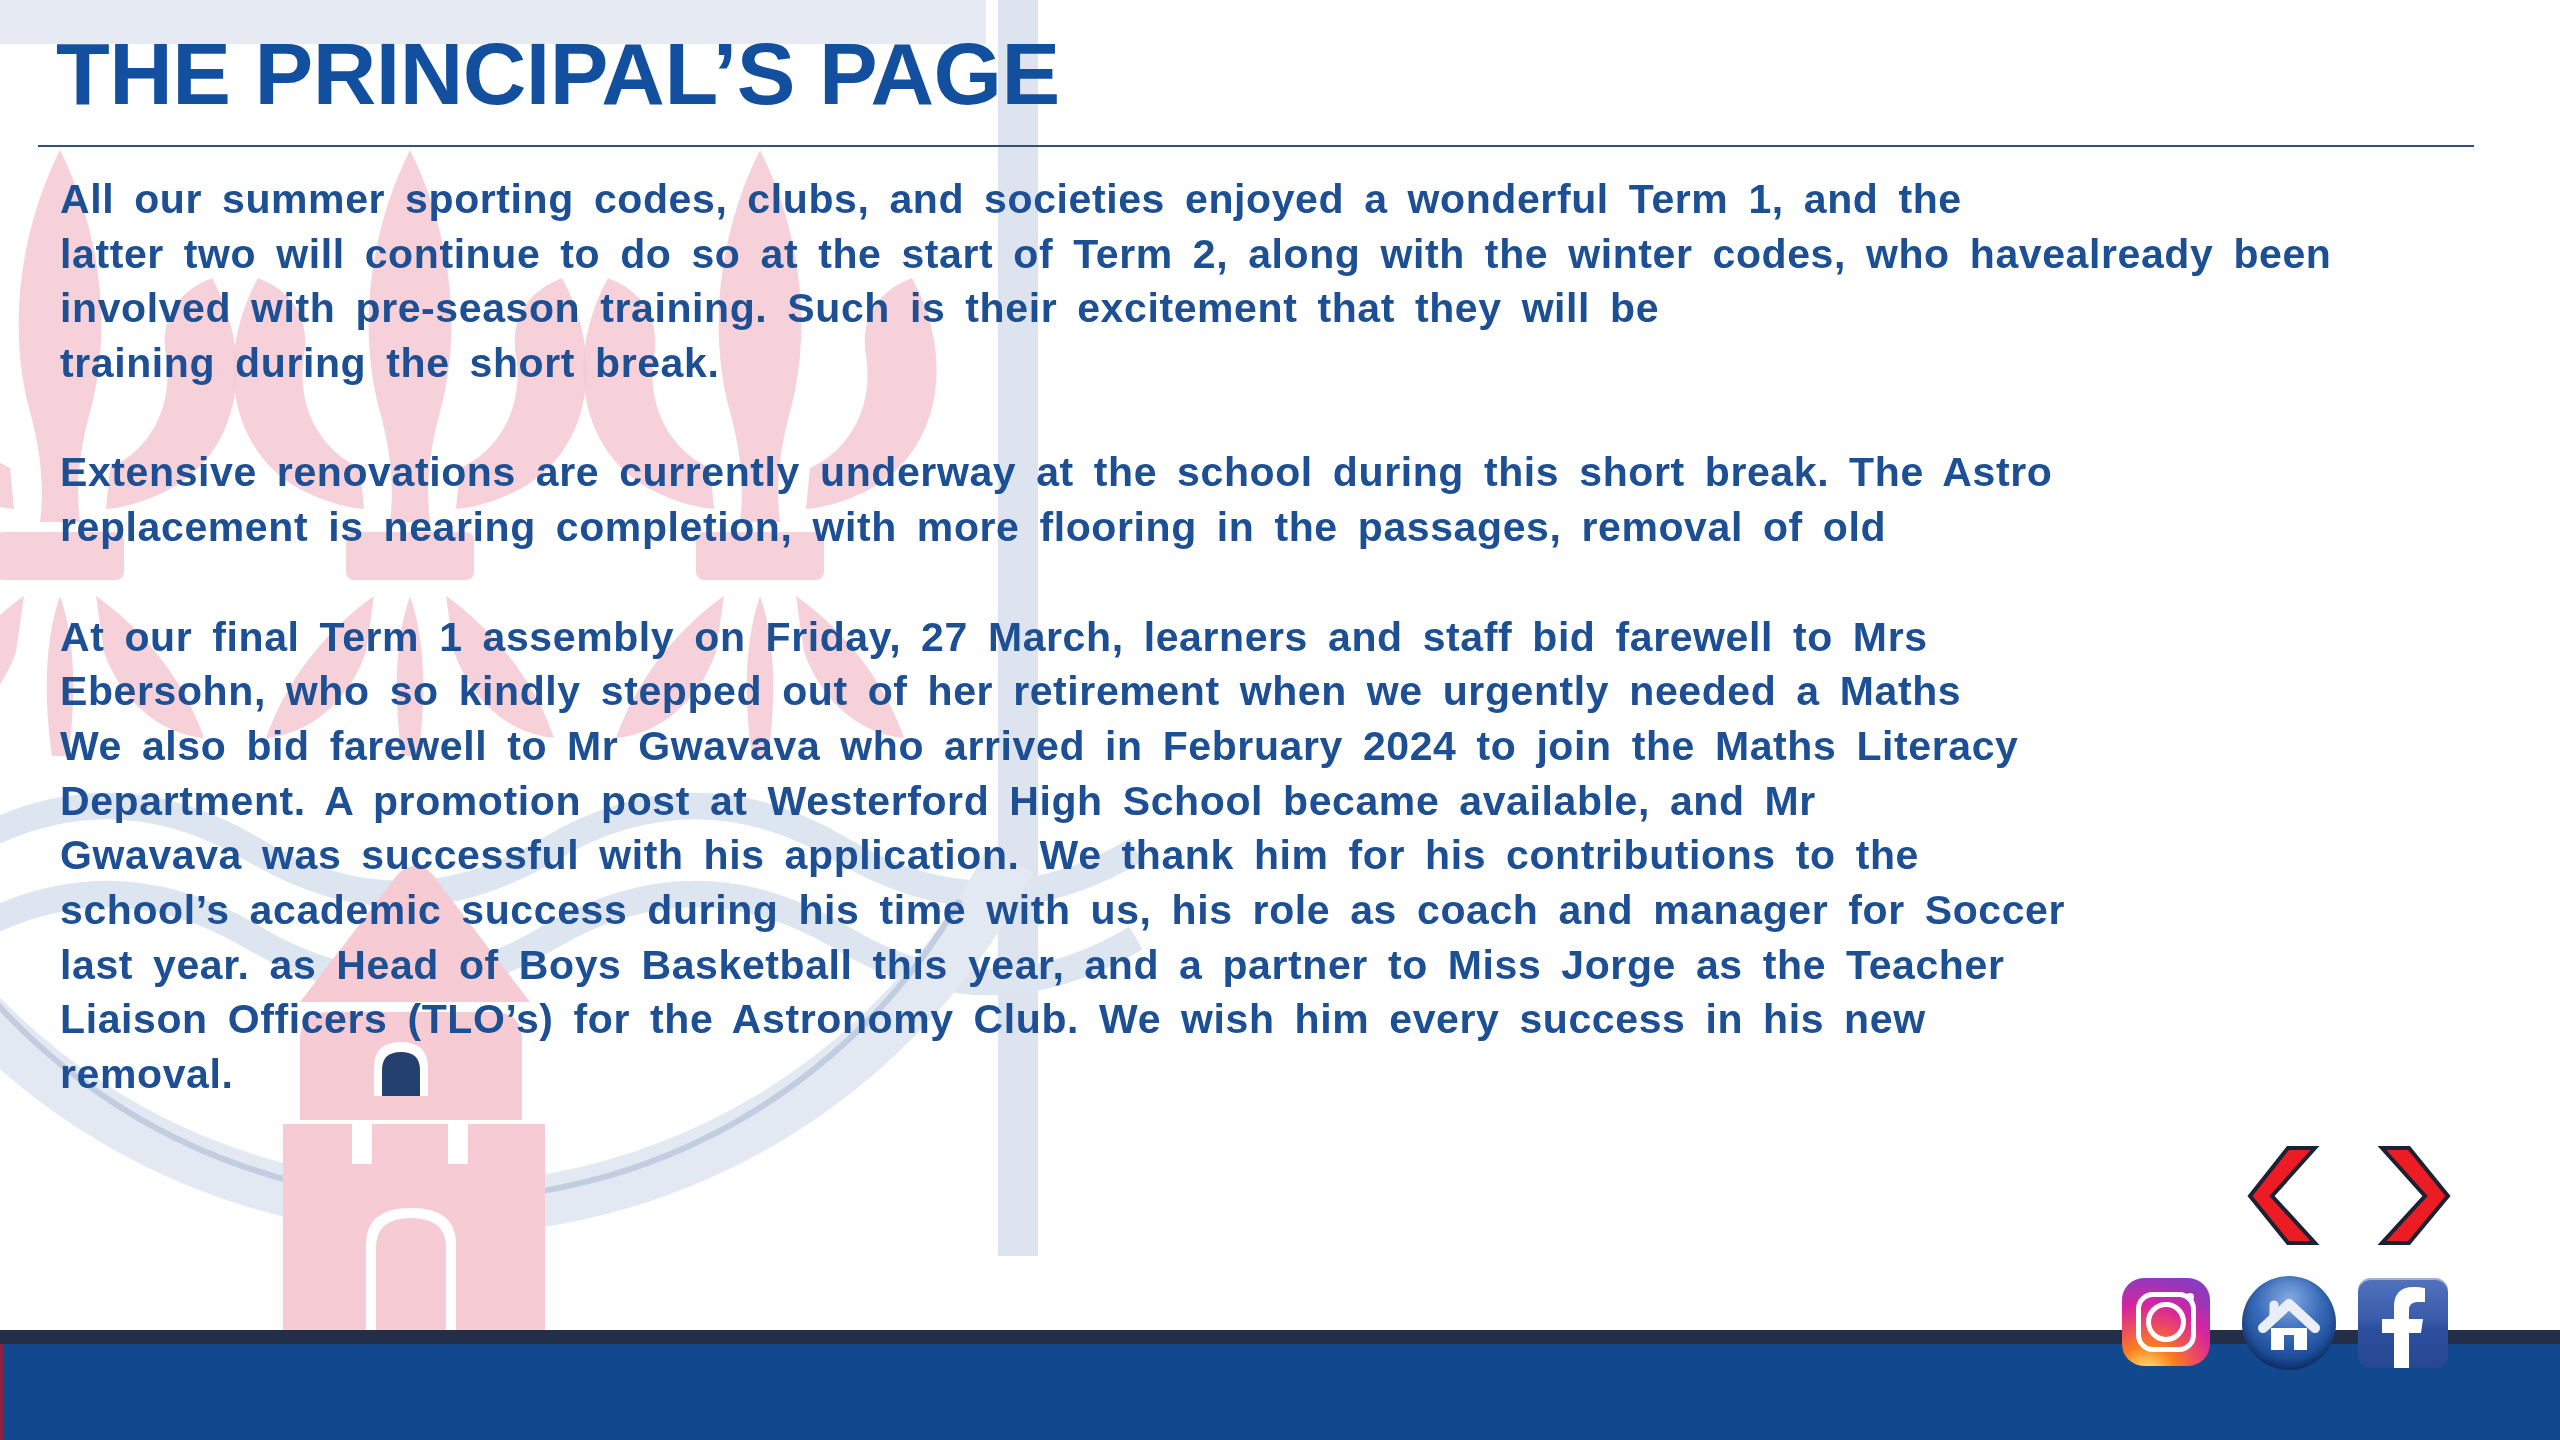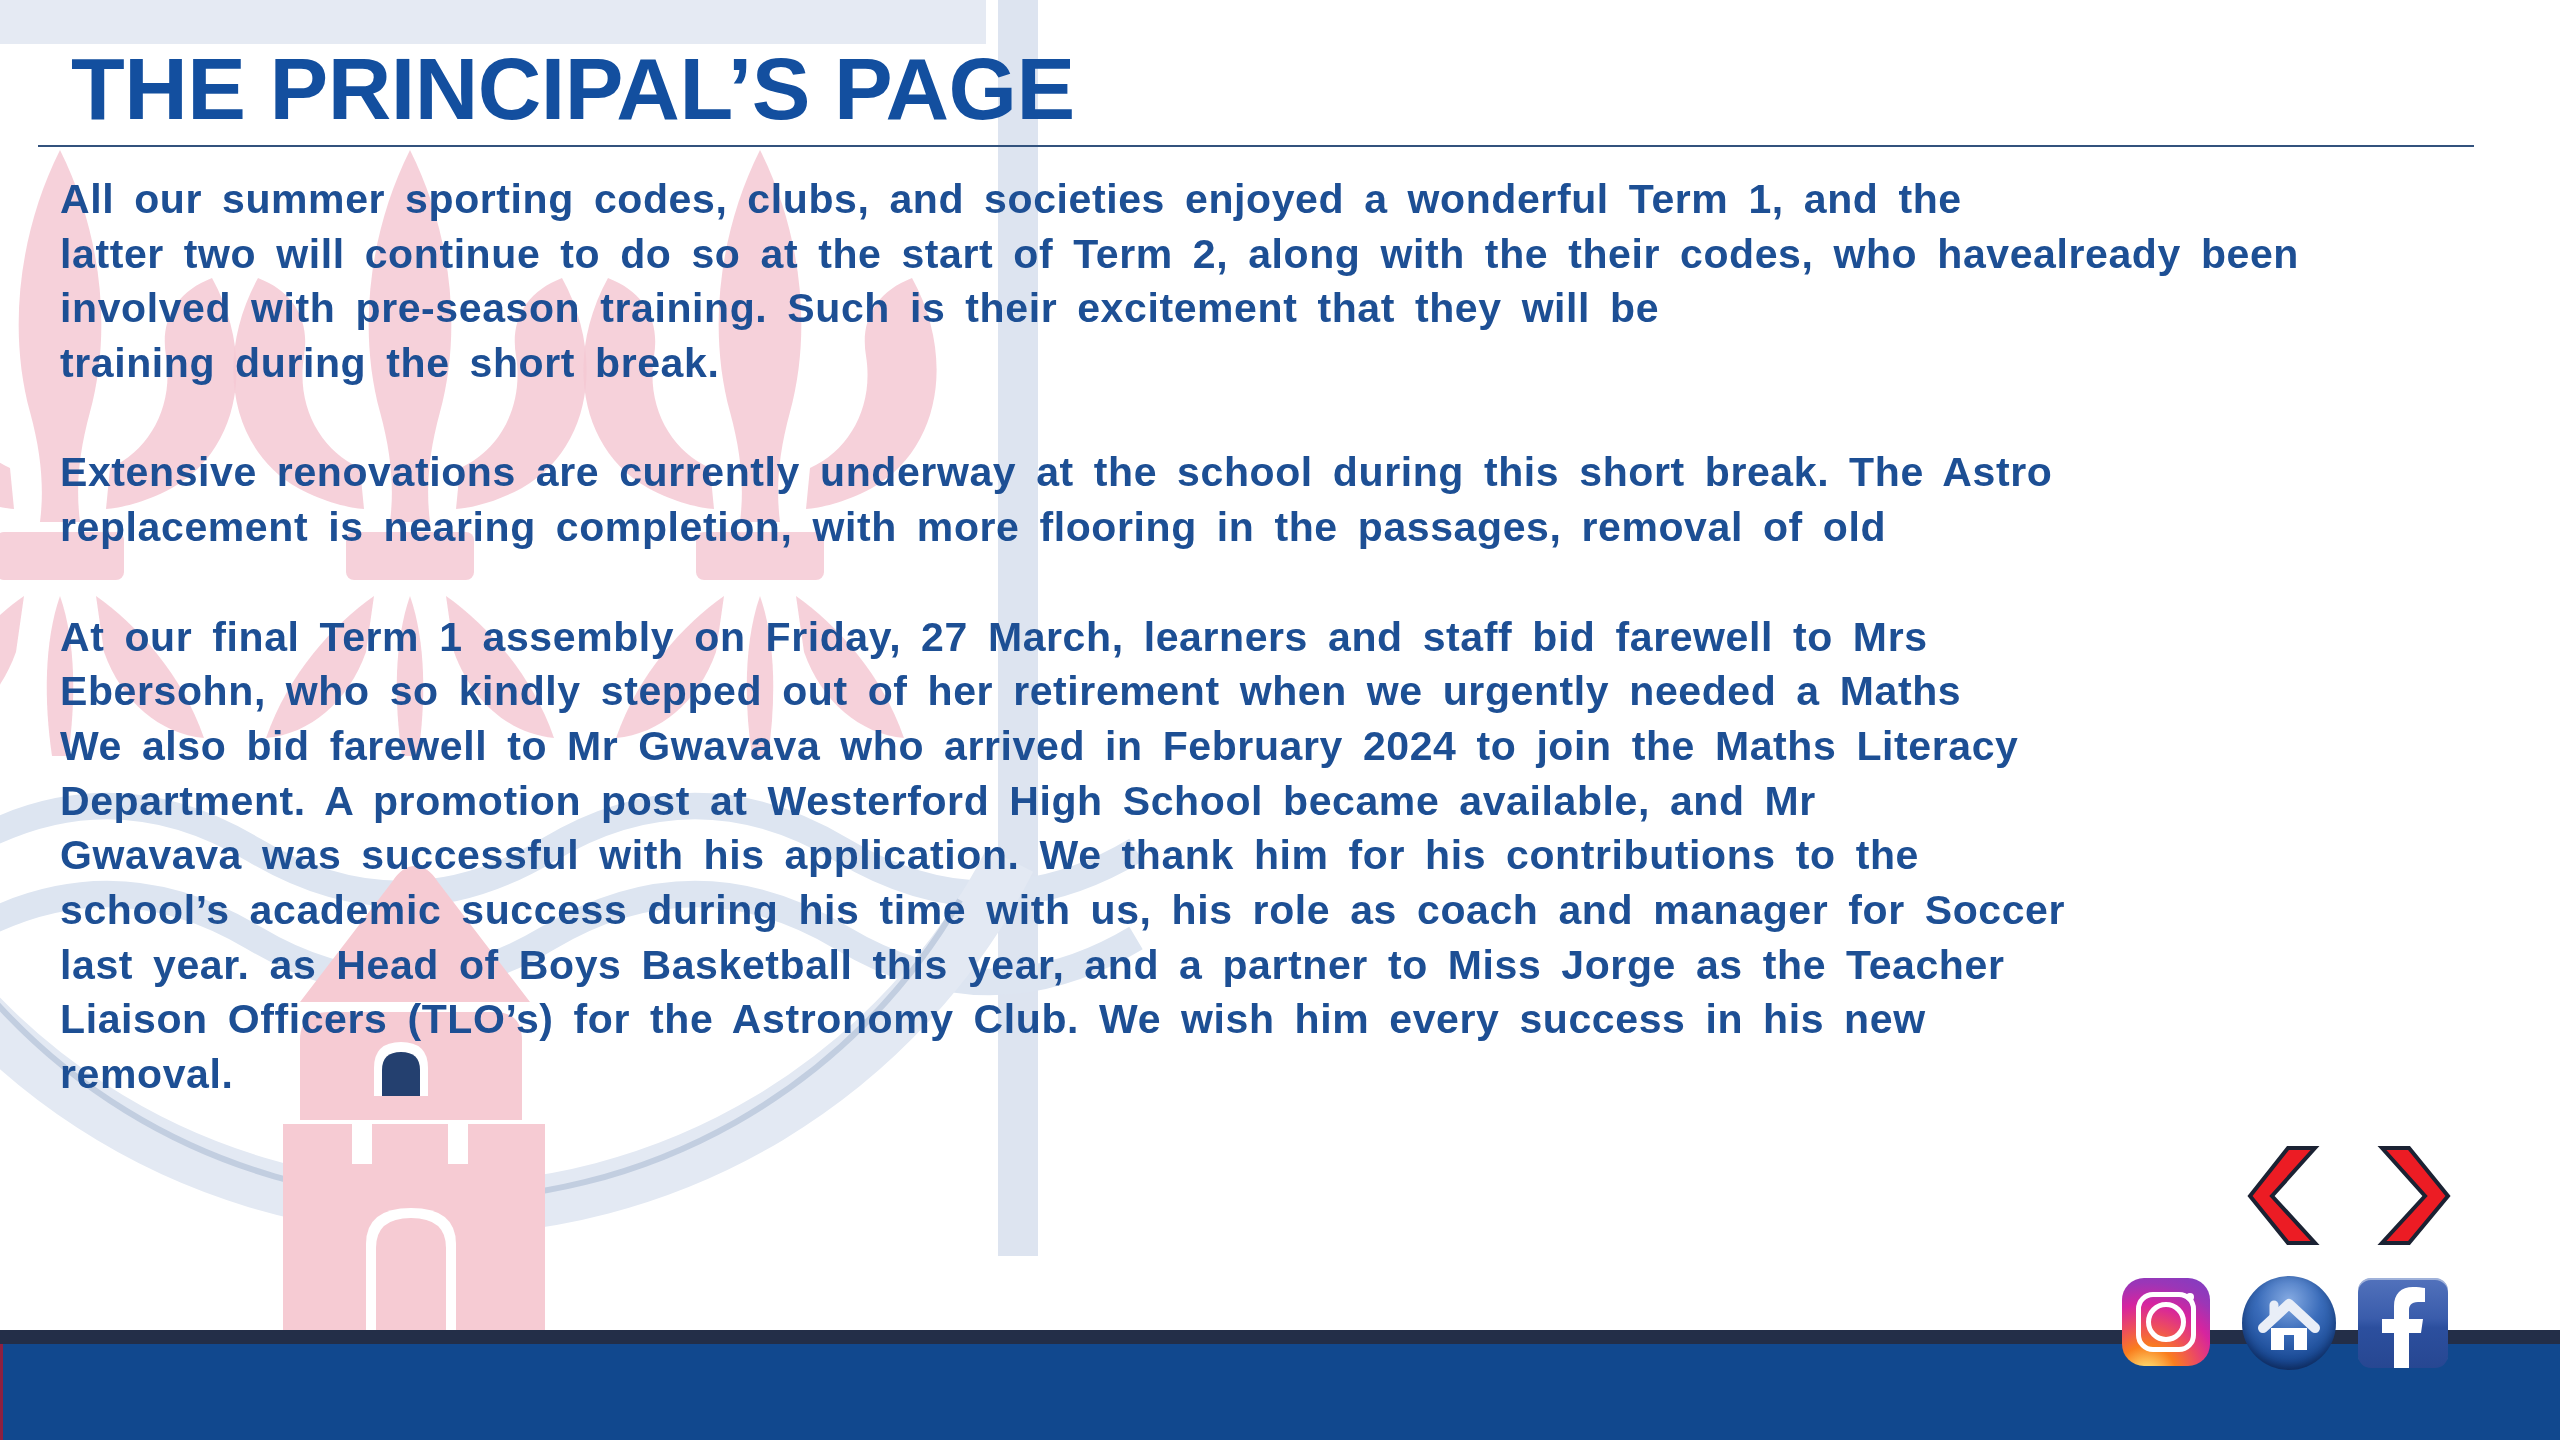--- a/index.html
+++ b/index.html
@@ -2,21 +2,21 @@
 <html><head>
 <meta charset="utf-8">
 <style>
   html,body{margin:0;padding:0;background:#9aa0a8;}
   .stage{
     position:relative;width:2560px;height:1440px;overflow:hidden;
     background:#ffffff;font-family:"Liberation Sans", sans-serif;
   }
   .wm{position:absolute;left:0;top:0;z-index:0;}
   .page-title{
-    position:absolute;left:56px;top:30px;z-index:2;margin:15px;
+    position:absolute;left:56px;top:30px;z-index:2;margin:0;
     font-size:88px;font-weight:800;letter-spacing:-0.5px;color:#134f9f;
     line-height:1.0;white-space:nowrap;
   }
   .title-rule{
     position:absolute;left:38px;top:145px;width:2436px;height:2px;
     background:#32527d;z-index:2;
   }
   .article{
     position:absolute;left:60px;top:172px;width:2480px;z-index:2;
     color:#1d4f94;font-size:41px;line-height:54.7px;
@@ -100,21 +100,21 @@
       <path d="M376 1332 V1248 Q376 1218 411 1218 Q446 1218 446 1248 V1332 Z" fill="#f6cbd3"></path>
     </g>
   </svg>
 
   <h1 class="page-title">THE PRINCIPAL’S PAGE</h1>
   <div class="title-rule"></div>
 
   <div class="article">
     <div class="para">
       <div class="tline">All our summer sporting codes, clubs, and societies enjoyed a wonderful Term 1, and the</div>
-      <div class="tline">latter two will continue to do so at the start of Term 2, along with the their codes, who havealready been</div>
+      <div class="tline">latter two will continue to do so at the start of Term 2, along with the winter codes, who havealready been</div>
       <div class="tline">involved with pre-season training. Such is their excitement that they will be</div>
       <div class="tline">training during the short break.</div>
     </div>
     <div class="para">
       <div class="tline">Extensive renovations are currently underway at the school during this short break. The Astro</div>
       <div class="tline">replacement is nearing completion, with more flooring in the passages, removal of old</div>
     </div>
     <div class="para">
       <div class="tline">At our final Term 1 assembly on Friday, 27 March, learners and staff bid farewell to Mrs</div>
       <div class="tline">Ebersohn, who so kindly stepped out of her retirement when we urgently needed a Maths</div>

